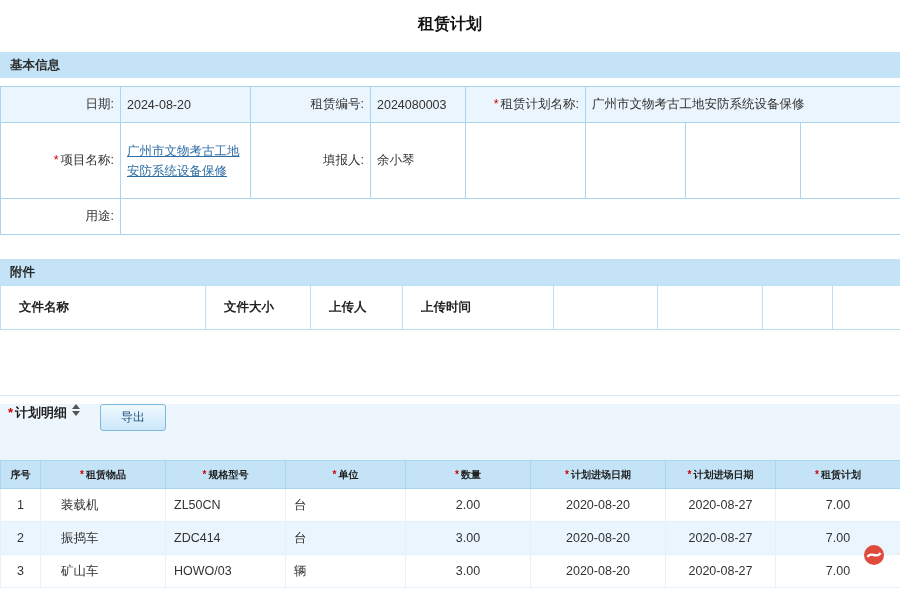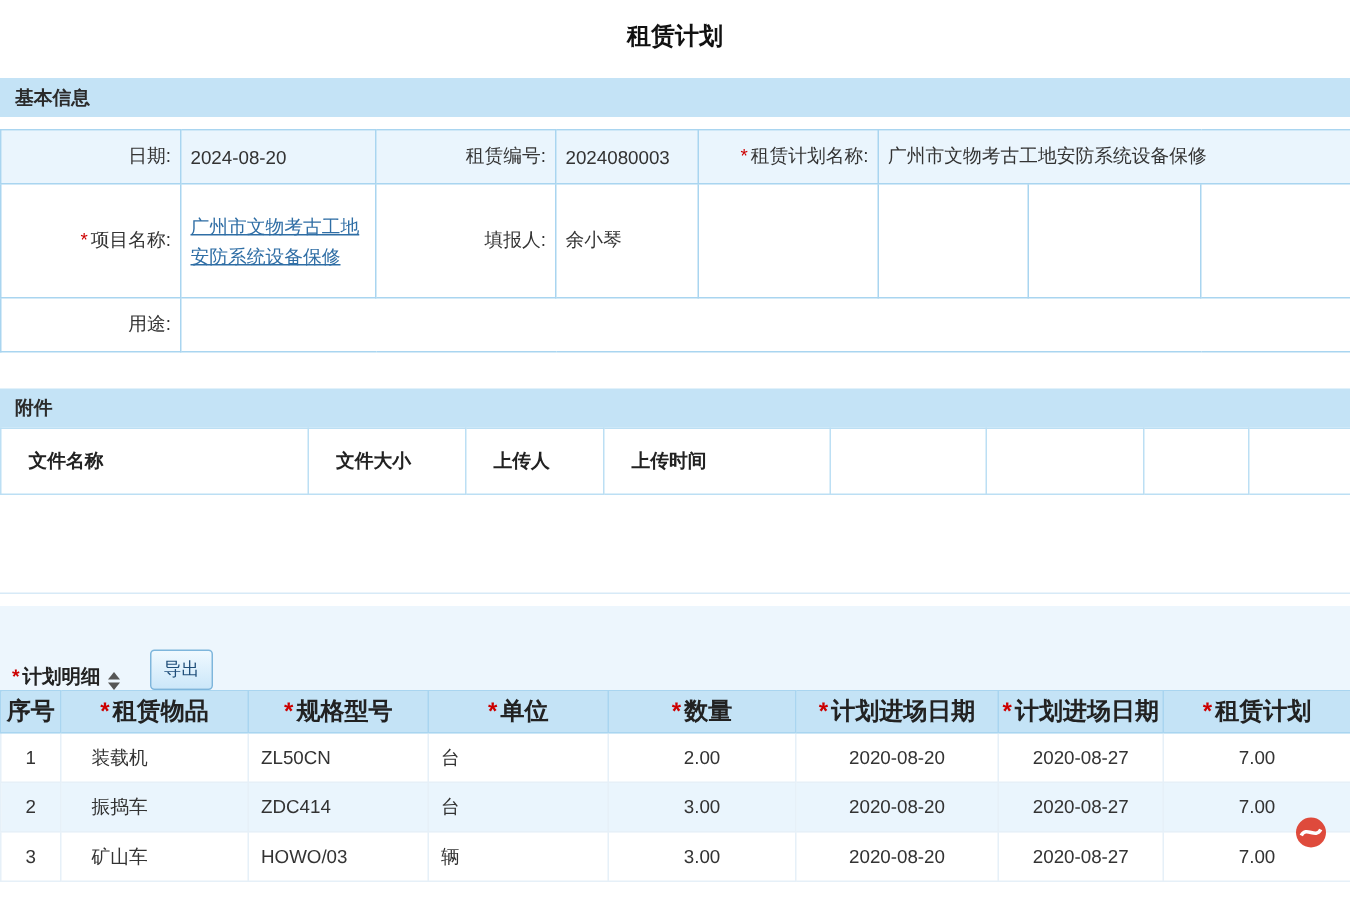--- a/index.html
+++ b/index.html
@@ -42,38 +42,38 @@
   table.attach { width: 900px; border-collapse: collapse; table-layout: fixed; }
   table.attach td {
     border: 1px solid #BCDFF4; height: 44px; padding-left: 18px;
     font-size: 12.5px; font-weight: bold; color: #222; background: #fff;
   }
   .attach-empty { height: 66px; border-bottom: 1px solid #D7EAF7; background: #fff; }
 
   
   .detail-band {
     margin-top: 8px; height: 56px; background: #EDF6FD;
-    display: flex; align-items: flex-end; padding-left: 8px;
+    display: flex; align-items: flex-start; padding-left: 8px;
   }
   .detail-label { font-size: 13px; font-weight: bold; color: #222; }
   .sort-icon { display: inline-flex; flex-direction: column; margin: 0 4px 0 5px; cursor: pointer; }
   .sort-icon i { display: block; width: 0; height: 0; border-left: 4px solid transparent; border-right: 4px solid transparent; }
   .sort-icon .up { border-bottom: 5px solid #555; margin-bottom: 2px; }
   .sort-icon .dn { border-top: 5px solid #555; }
   .export-btn {
     margin-left: 16px; background: linear-gradient(#F0F9FF, #CBE7F9);
-    border: 1px solid #7EB6DC; border-radius: 3px; padding: 4px 8px;
+    border: 1px solid #7EB6DC; border-radius: 3px; padding: 4px 20px;
     font-size: 12px; color: #1F4E79; cursor: pointer;
     font-family: "Liberation Sans", "DejaVu Sans", sans-serif;
   }
 
   
   table.detail { width: 900px; border-collapse: collapse; table-layout: fixed; }
   table.detail th {
-    background: #C4E3F6; height: 28px; font-size: 16px; font-weight: bold;
+    background: #C4E3F6; height: 28px; font-size: 10px; font-weight: bold;
     border: 1px solid #A9D5F0; text-align: center; color: #222;
   }
   table.detail td {
     height: 33px; font-size: 12.5px; border: 1px solid #E6F0F8;
     background: #fff; color: #333;
   }
   table.detail tr.alt td { background: #EAF5FD; }
   td.c  { text-align: center; }
   td.l  { text-align: left; padding-left: 8px; }
   td.li { text-align: left; padding-left: 20px; }

